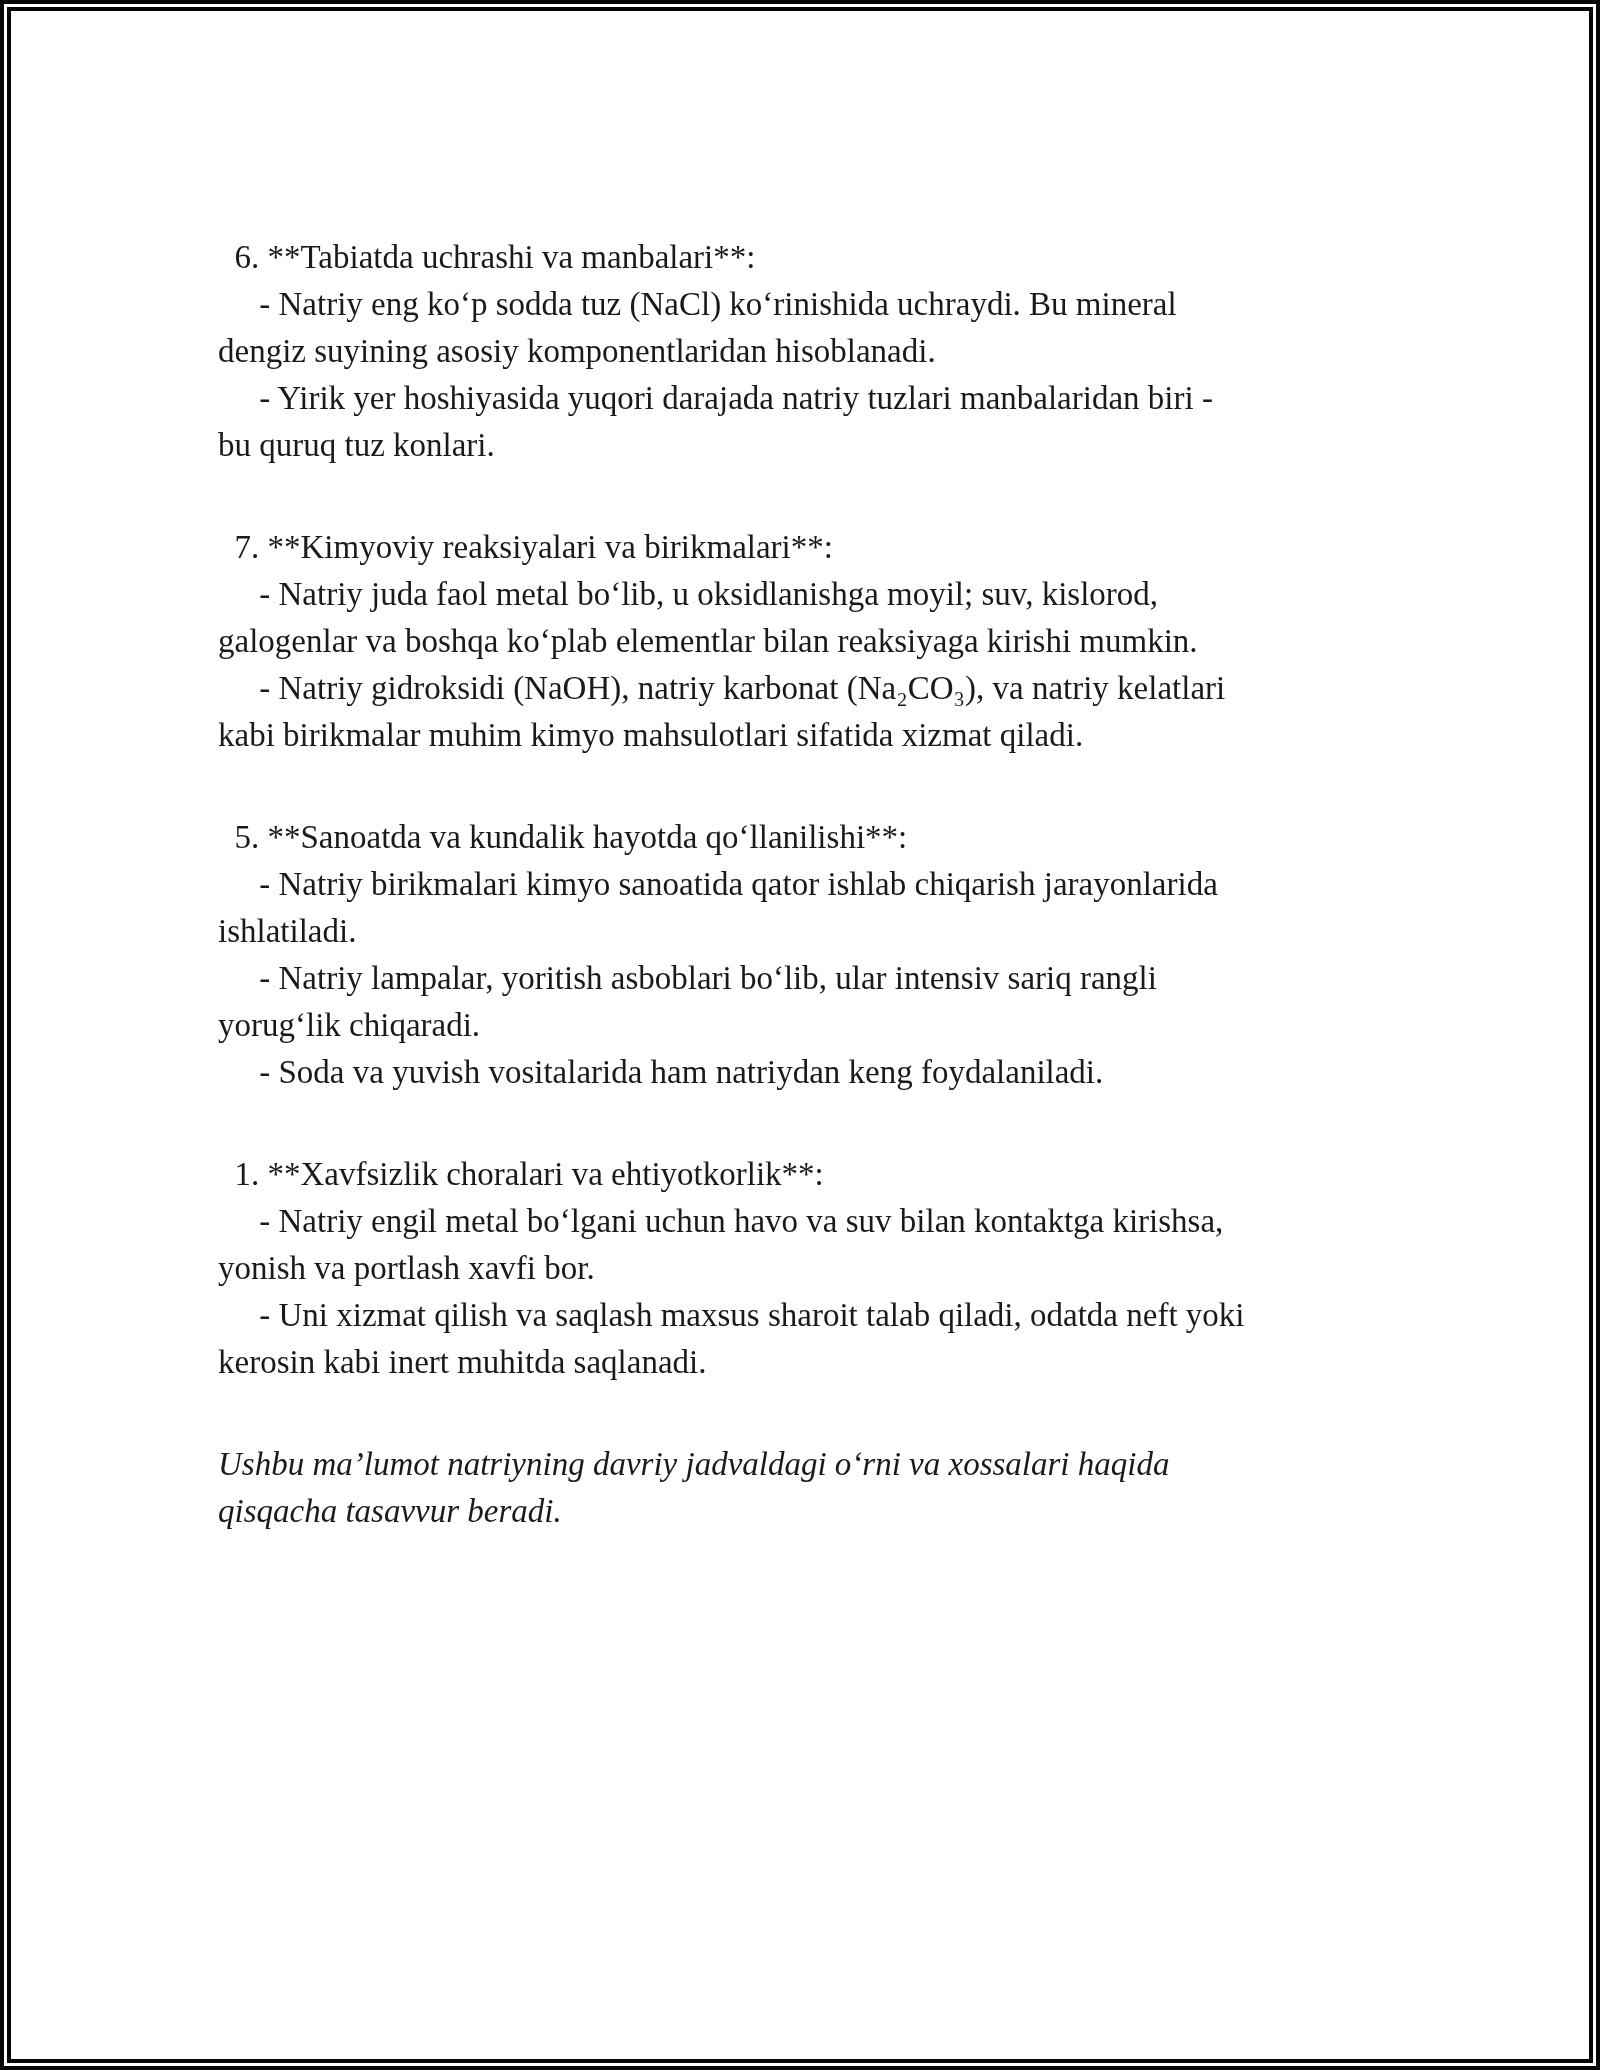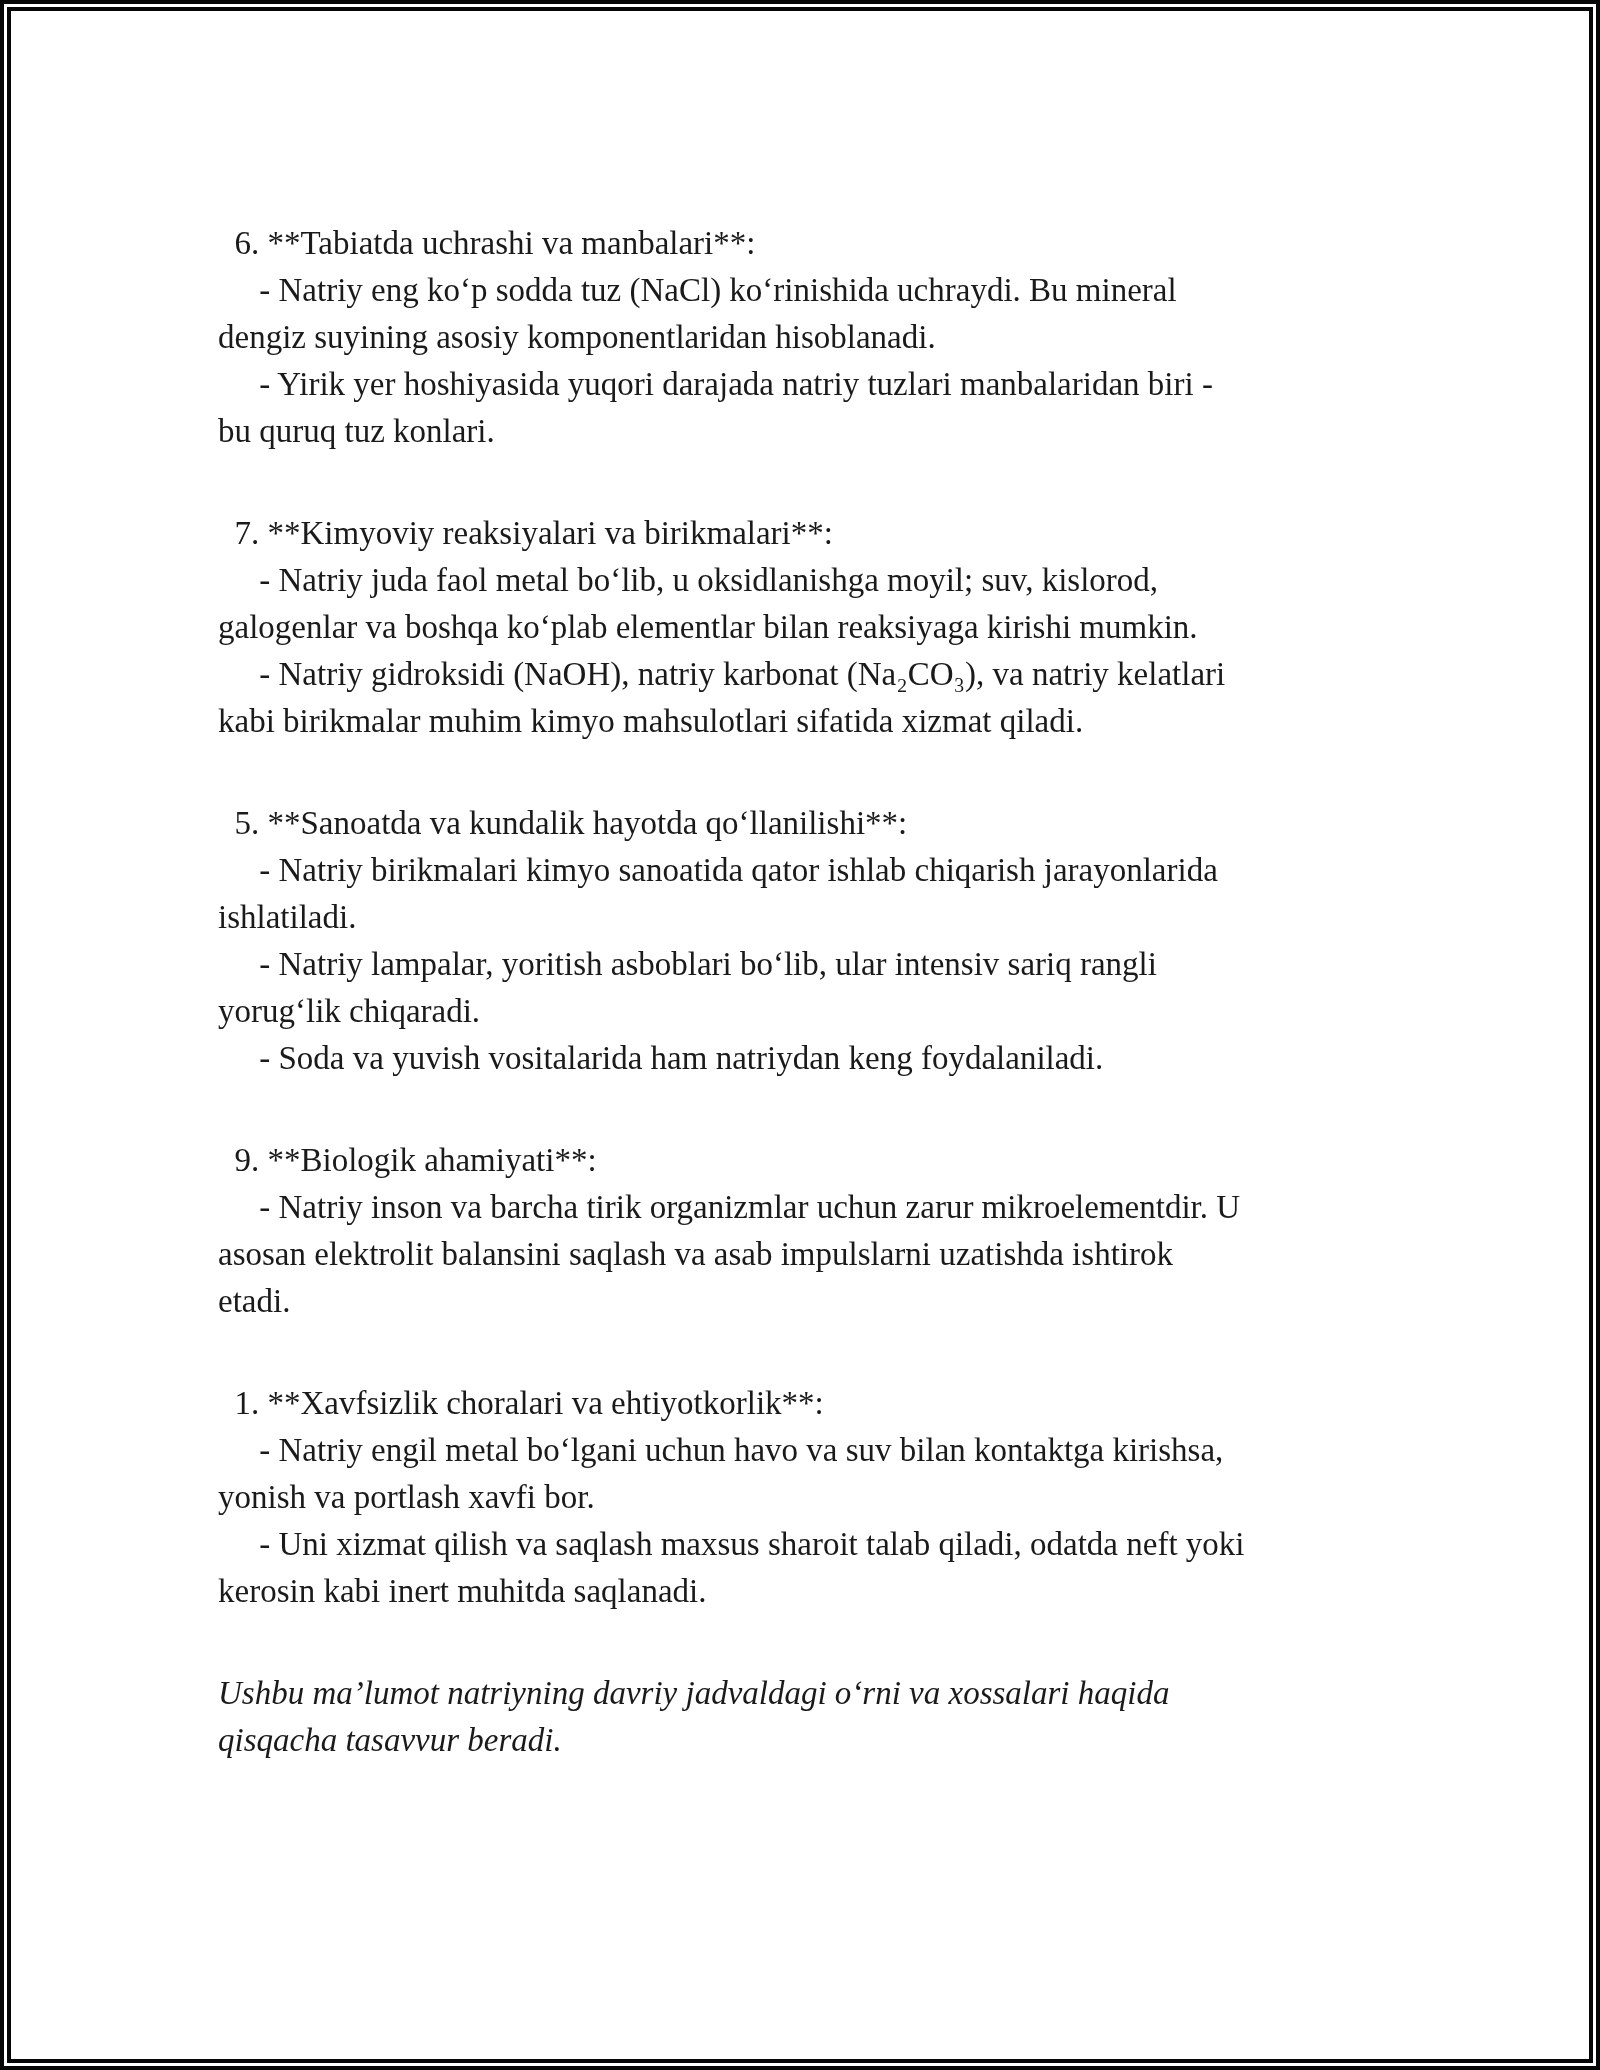--- a/index.html
+++ b/index.html
@@ -23,21 +23,21 @@
   }
   .frame-inner {
     position: absolute;
     inset: 7px;
     border: 4px solid #060606;
     pointer-events: none;
   }
   .content {
     position: absolute;
     left: 218px;
-    top: 220px;
+    top: 234px;
     width: 1330px;
     color: #1a1a1a;
     font-size: 33px;
     line-height: 47px;
     text-align: left;
   }
   .para {
     margin: 0 0 55px 0;
     white-space: pre-wrap;
   }
@@ -62,24 +62,20 @@
      - Natriy juda faol metal bo‘lib, u oksidlanishga moyil; suv, kislorod,
 galogenlar va boshqa ko‘plab elementlar bilan reaksiyaga kirishi mumkin.
      - Natriy gidroksidi (NaOH), natriy karbonat (Na₂CO₃), va natriy kelatlari
 kabi birikmalar muhim kimyo mahsulotlari sifatida xizmat qiladi.</p>
       <p class="para">  5. **Sanoatda va kundalik hayotda qo‘llanilishi**:
      - Natriy birikmalari kimyo sanoatida qator ishlab chiqarish jarayonlarida
 ishlatiladi.
      - Natriy lampalar, yoritish asboblari bo‘lib, ular intensiv sariq rangli
 yorug‘lik chiqaradi.
      - Soda va yuvish vositalarida ham natriydan keng foydalaniladi.</p>
-      <p class="para">  9. **Biologik ahamiyati**:
-     - Natriy inson va barcha tirik organizmlar uchun zarur mikroelementdir. U
-asosan elektrolit balansini saqlash va asab impulslarni uzatishda ishtirok
-etadi.</p>
       <p class="para">  1. **Xavfsizlik choralari va ehtiyotkorlik**:
      - Natriy engil metal bo‘lgani uchun havo va suv bilan kontaktga kirishsa,
 yonish va portlash xavfi bor.
      - Uni xizmat qilish va saqlash maxsus sharoit talab qiladi, odatda neft yoki
 kerosin kabi inert muhitda saqlanadi.</p>
       <p class="para">Ushbu ma’lumot natriyning davriy jadvaldagi o‘rni va xossalari haqida
 qisqacha tasavvur beradi.</p>
     </div>
 </div>
 

